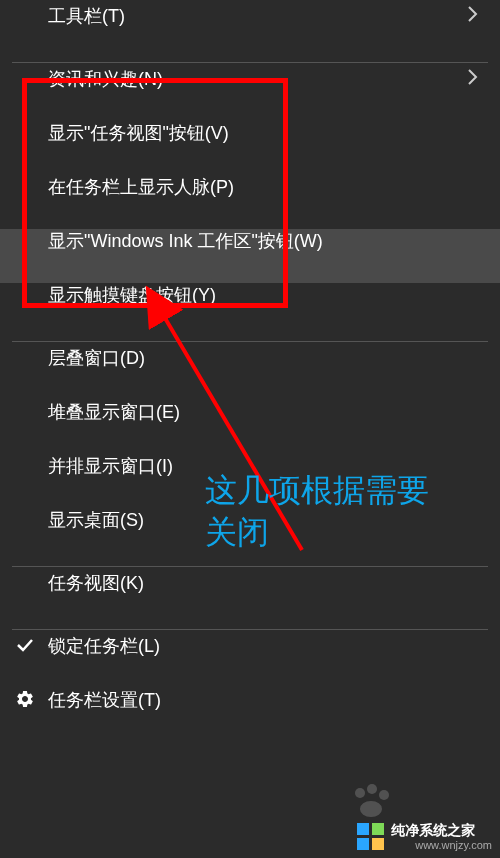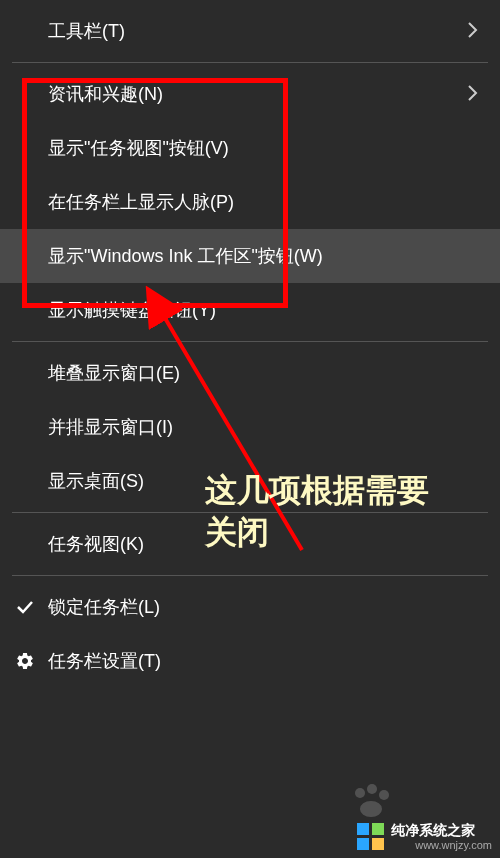--- a/index.html
+++ b/index.html
@@ -20,21 +20,21 @@
       width: 100%;
       height: 100%;
       background: #2b2b2b;
       display: flex;
       flex-direction: column;
       padding: 4px 0;
       position: relative;
     }
     .menu-item {
       display: flex;
-      align-items: center;
+      align-items: flex-start;
       height: 54px;
       padding: 0 20px 0 48px;
       font-size: 18px;
       color: #ffffff;
       cursor: pointer;
       position: relative;
     }
     .menu-item.hovered {
       background: #4a4a4a;
     }
@@ -86,26 +86,26 @@
       width: 500px;
       height: 858px;
       pointer-events: none;
       z-index: 10;
     }
     
     .annotation-text {
       position: absolute;
       left: 205px;
       top: 470px;
-      color: #fef9c3;
+      color: #0ea5e9;
       font-size: 32px;
       line-height: 1.3;
       pointer-events: none;
       z-index: 10;
-      font-weight: 700;
+      font-weight: 400;
     }
     
     .watermark {
       position: absolute;
       right: 8px;
       bottom: 6px;
       display: flex;
       align-items: center;
       gap: 6px;
       z-index: 15;
@@ -175,20 +175,23 @@
   <div class="menu-item hovered">
     <span class="label">显示"Windows Ink 工作区"按钮(W)</span>
   </div>
 
   <div class="menu-item">
     <span class="label">显示触摸键盘按钮(Y)</span>
   </div>
 
   <div class="separator"></div>
 
+  <div class="menu-item">
+    <span class="label">层叠窗口(D)</span>
+  </div>
 
   <div class="menu-item">
     <span class="label">堆叠显示窗口(E)</span>
   </div>
 
   <div class="menu-item">
     <span class="label">并排显示窗口(I)</span>
   </div>
 
   <div class="menu-item">

